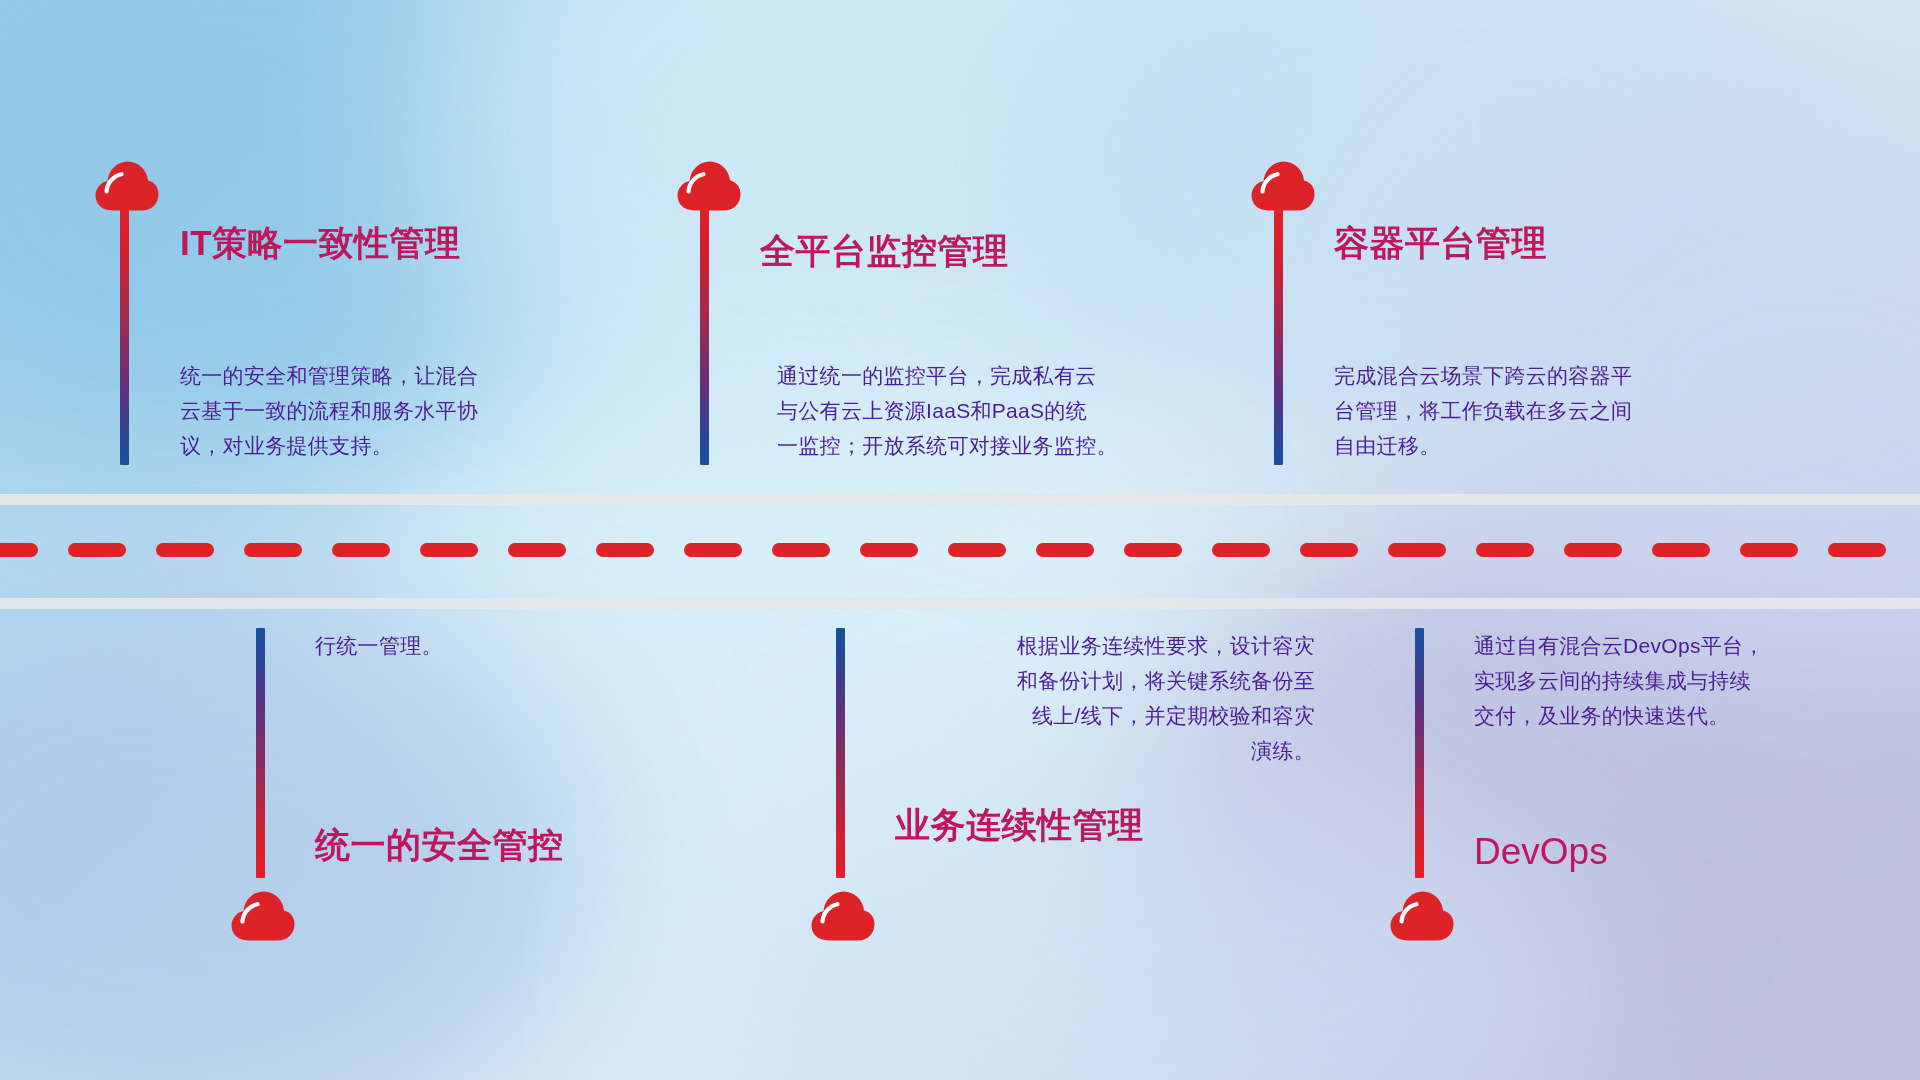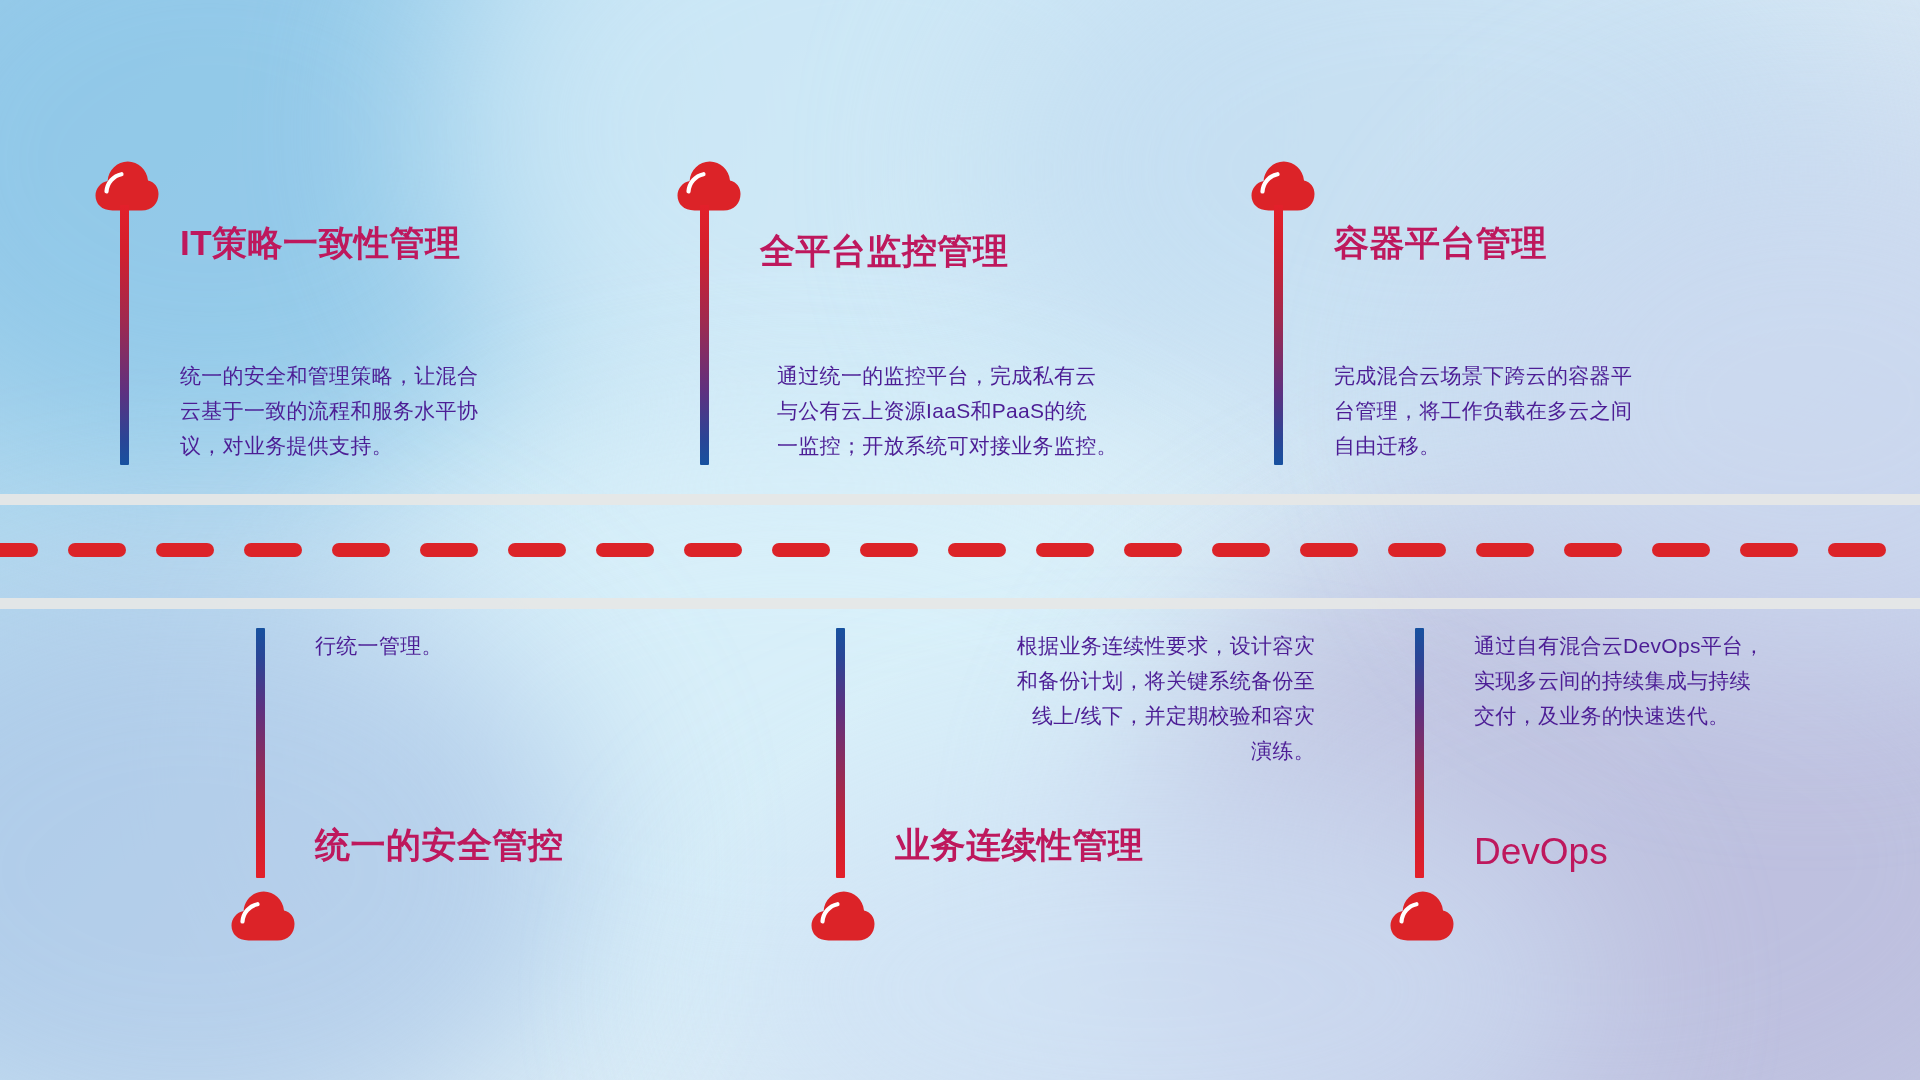--- a/index.html
+++ b/index.html
@@ -272,21 +272,21 @@
   </div>
 
   <div class="col">
     <div class="stem stem-up" style="left:836px; top:628px; height:250px;"></div>
     <div class="body-text" style="left:895px; top:628px;text-align:right;">
       <div>根据业务连续性要求，设计容灾</div>
       <div>和备份计划，将关键系统备份至</div>
       <div>线上/线下，并定期校验和容灾</div>
       <div>演练。</div>
     </div>
-    <div class="heading" style="left:895px; top:822px;">业务连续性管理</div>
+    <div class="heading" style="left:895px; top:802px;">业务连续性管理</div>
     <div class="cloud" style="left:810px; top:890px;">
       <svg viewBox="0 0 66 52" xmlns="http://www.w3.org/2000/svg">
         <path d="M18.5 50.5 C7.6 50.5 1.5 44 1.5 35.6 C1.5 28.3 6.6 22.3 13.6 20.9 C14.4 10.1 23.1 1.5 33.8 1.5 C44.3 1.5 53 9.8 54 20.4 C60.6 21.9 64.5 27.2 64.5 34 C64.5 43.2 58.2 50.5 47.5 50.5 Z" fill="#dc2328"></path>
         <path d="M12.5 31.5 C13.2 22.8 19.5 15.8 27.5 14.2" fill="none" stroke="#ffffff" stroke-width="4.2" stroke-linecap="round"></path>
       </svg>
     </div>
   </div>
 
   <div class="col">
     <div class="stem stem-up" style="left:1415px; top:628px; height:250px;"></div>

